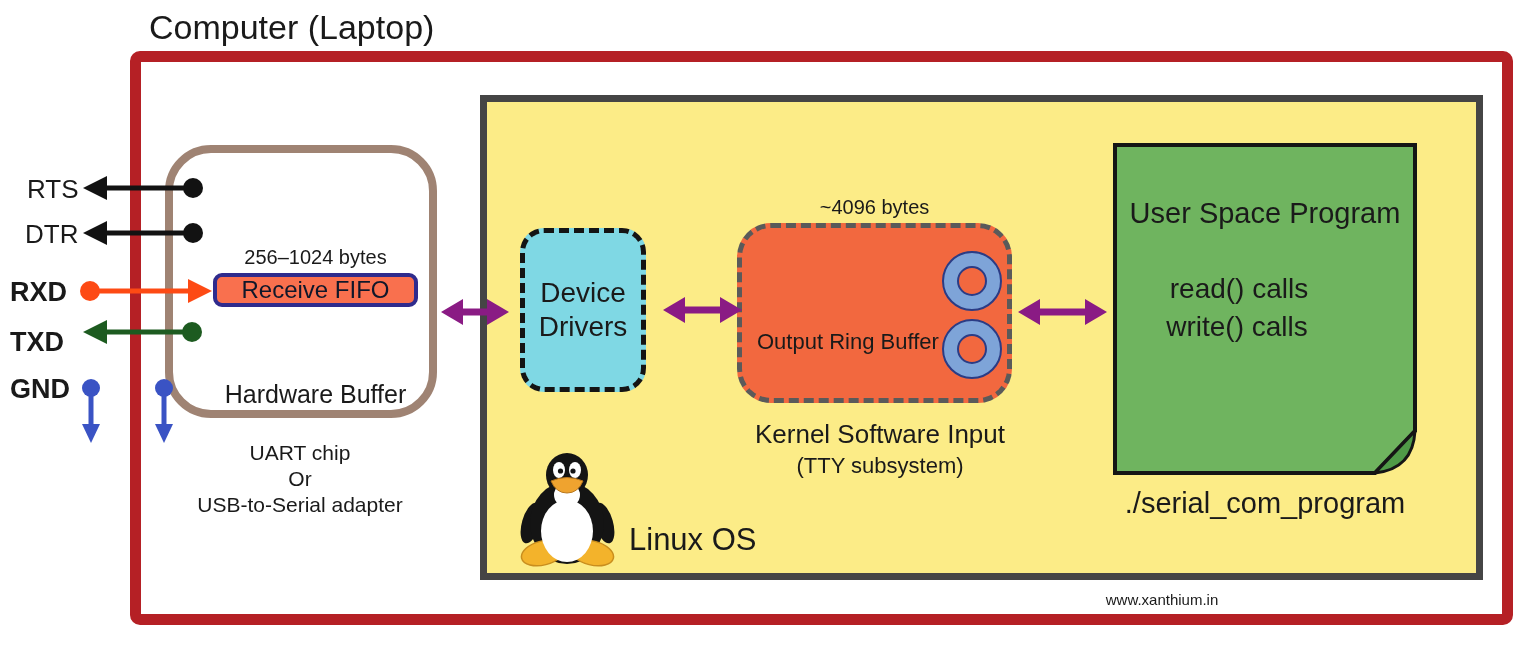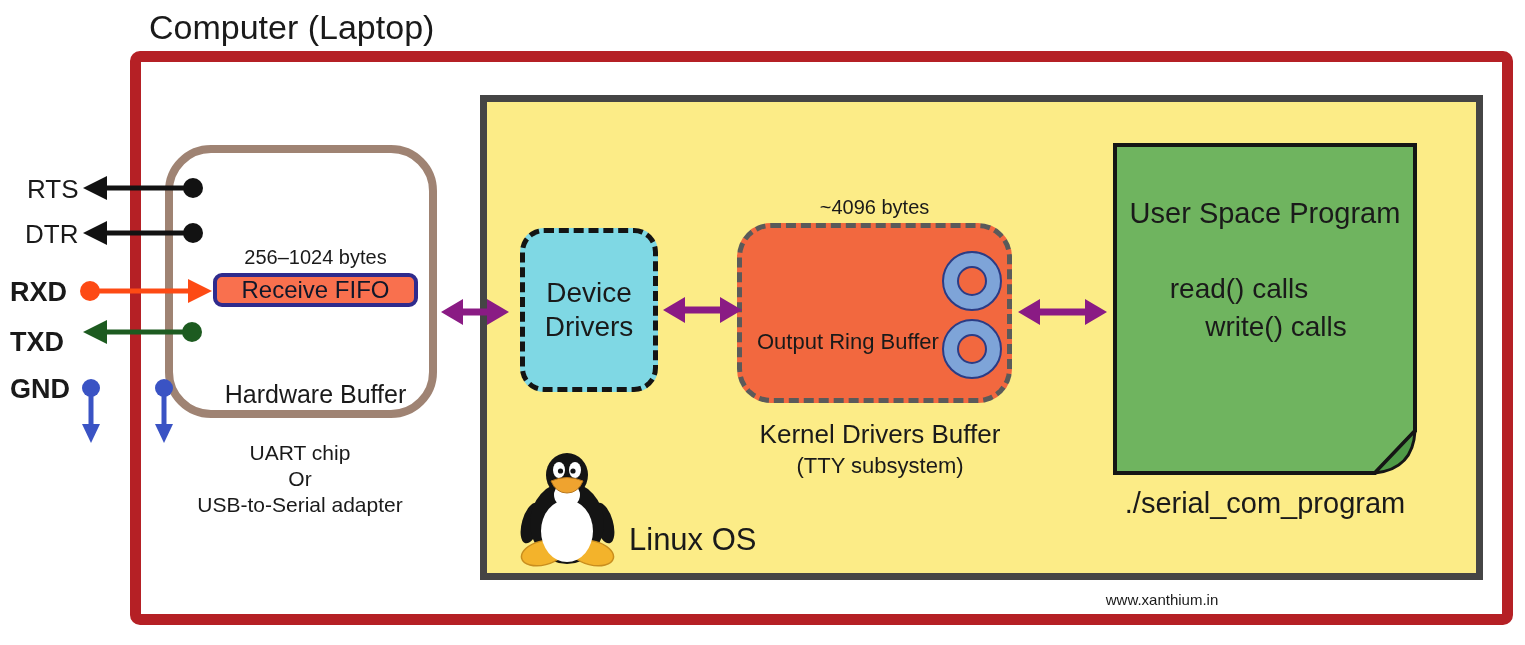--- a/index.html
+++ b/index.html
@@ -26,41 +26,41 @@
   #sig-gnd{left:10px;top:374px;font-weight:bold;font-size:27px;}
 
   #uart-capacity{left:213px;top:246px;width:205px;font-size:20px;}
   .fifo{left:213px;width:205px;height:34px;box-sizing:border-box;border:4px solid #2f2b8d;
         border-radius:9px;color:#0f172a;font-size:24px;display:flex;align-items:center;justify-content:center;}
   #receive-fifo{top:273px;background:#f9704e;}
   #transmit-fifo{top:313px;background:#66bd63;}
   #hw-buffer-label{left:213px;top:352px;width:205px;font-size:25px;margin-top:28px;}
   #uart-caption{left:155px;top:440px;width:290px;font-size:21px;line-height:1.24;}
 
-  #device-box{left:520px;top:228px;width:138px;height:164px;box-sizing:border-box;
+  #device-box{left:520px;top:228px;width:126px;height:164px;box-sizing:border-box;
               background:#7fd8e4;border:5px dashed #141414;border-radius:24px;
               display:flex;align-items:center;justify-content:center;font-size:28px;line-height:1.2;}
 
   #kernel-capacity{left:737px;top:196px;width:275px;font-size:20px;}
   #kernel-box{left:737px;top:223px;width:275px;height:180px;box-sizing:border-box;
               background:#f2683f;border:5px dashed #5a5a5a;border-radius:34px;}
   #input-ring{left:757px;top:269px;font-size:22px;}
   #output-ring{left:757px;top:329px;font-size:22px;}
   .donut{width:60px;height:60px;border-radius:50%;background:#7ea4d8;border:2px solid #2b3c85;box-sizing:border-box;}
   #donut1{left:942px;top:251px;}
   #donut2{left:942px;top:319px;}
   .donut-hole{position:absolute;left:50%;top:50%;transform:translate(-50%,-50%);
               width:30px;height:30px;border-radius:50%;background:#f2683f;border:2px solid #2b3c85;box-sizing:border-box;}
   #kernel-title{left:700px;top:419px;width:360px;font-size:26px;}
   #kernel-subtitle{left:700px;top:453px;width:360px;font-size:22px;}
 
   #usp-svg{left:1113px;top:143px;width:304px;height:332px;}
   #usp-title{left:1113px;top:197px;width:304px;font-size:29px;}
   #usp-read{left:1113px;top:273px;width:252px;font-size:28px;}
-  #usp-write{left:1113px;top:311px;width:248px;font-size:28px;padding-left:39px;}
+  #usp-write{left:1113px;top:311px;width:248px;font-size:28px;}
   #usp-label{left:1085px;top:487px;width:360px;font-size:29px;}
 
   #tux-svg{left:520px;top:449px;width:95px;height:119px;}
   #linux-label{left:629px;top:522px;font-size:31px;}
   #website{left:1017px;top:591px;width:290px;font-size:15px;}
 
   #arrows-svg{left:0;top:0;width:1525px;height:645px;z-index:40;pointer-events:none;}
 </style>
 </head>
 <body>
@@ -97,21 +97,21 @@
 
   <div class="abs ctr" id="kernel-capacity">~4096 bytes</div>
   <div class="abs" id="kernel-box"></div>
   <div class="abs" id="output-ring">Output Ring Buffer</div>
   <div class="abs donut" id="donut1">
       <div class="donut-hole"></div>
     </div>
   <div class="abs donut" id="donut2">
       <div class="donut-hole"></div>
     </div>
-  <div class="abs ctr" id="kernel-title">Kernel Drivers Buffer</div>
+  <div class="abs ctr" id="kernel-title">Kernel Software Input</div>
   <div class="abs ctr" id="kernel-subtitle">(TTY subsystem)</div>
 
   <svg class="abs" id="usp-svg" viewBox="0 0 304 332">
     <path d="M2,2 L302,2 L302,288 L262,330 L2,330 Z" fill="#6fb45f" stroke="#151515" stroke-width="4"></path>
     <path d="M262,330 Q300,326 302,288 Z" fill="#4f9a47" stroke="#151515" stroke-width="3"></path>
   </svg>
   <div class="abs ctr" id="usp-title">User Space Program</div>
   <div class="abs ctr" id="usp-read">read() calls</div>
   <div class="abs ctr" id="usp-write">write() calls</div>
   <div class="abs ctr" id="usp-label">./serial_com_program</div>

